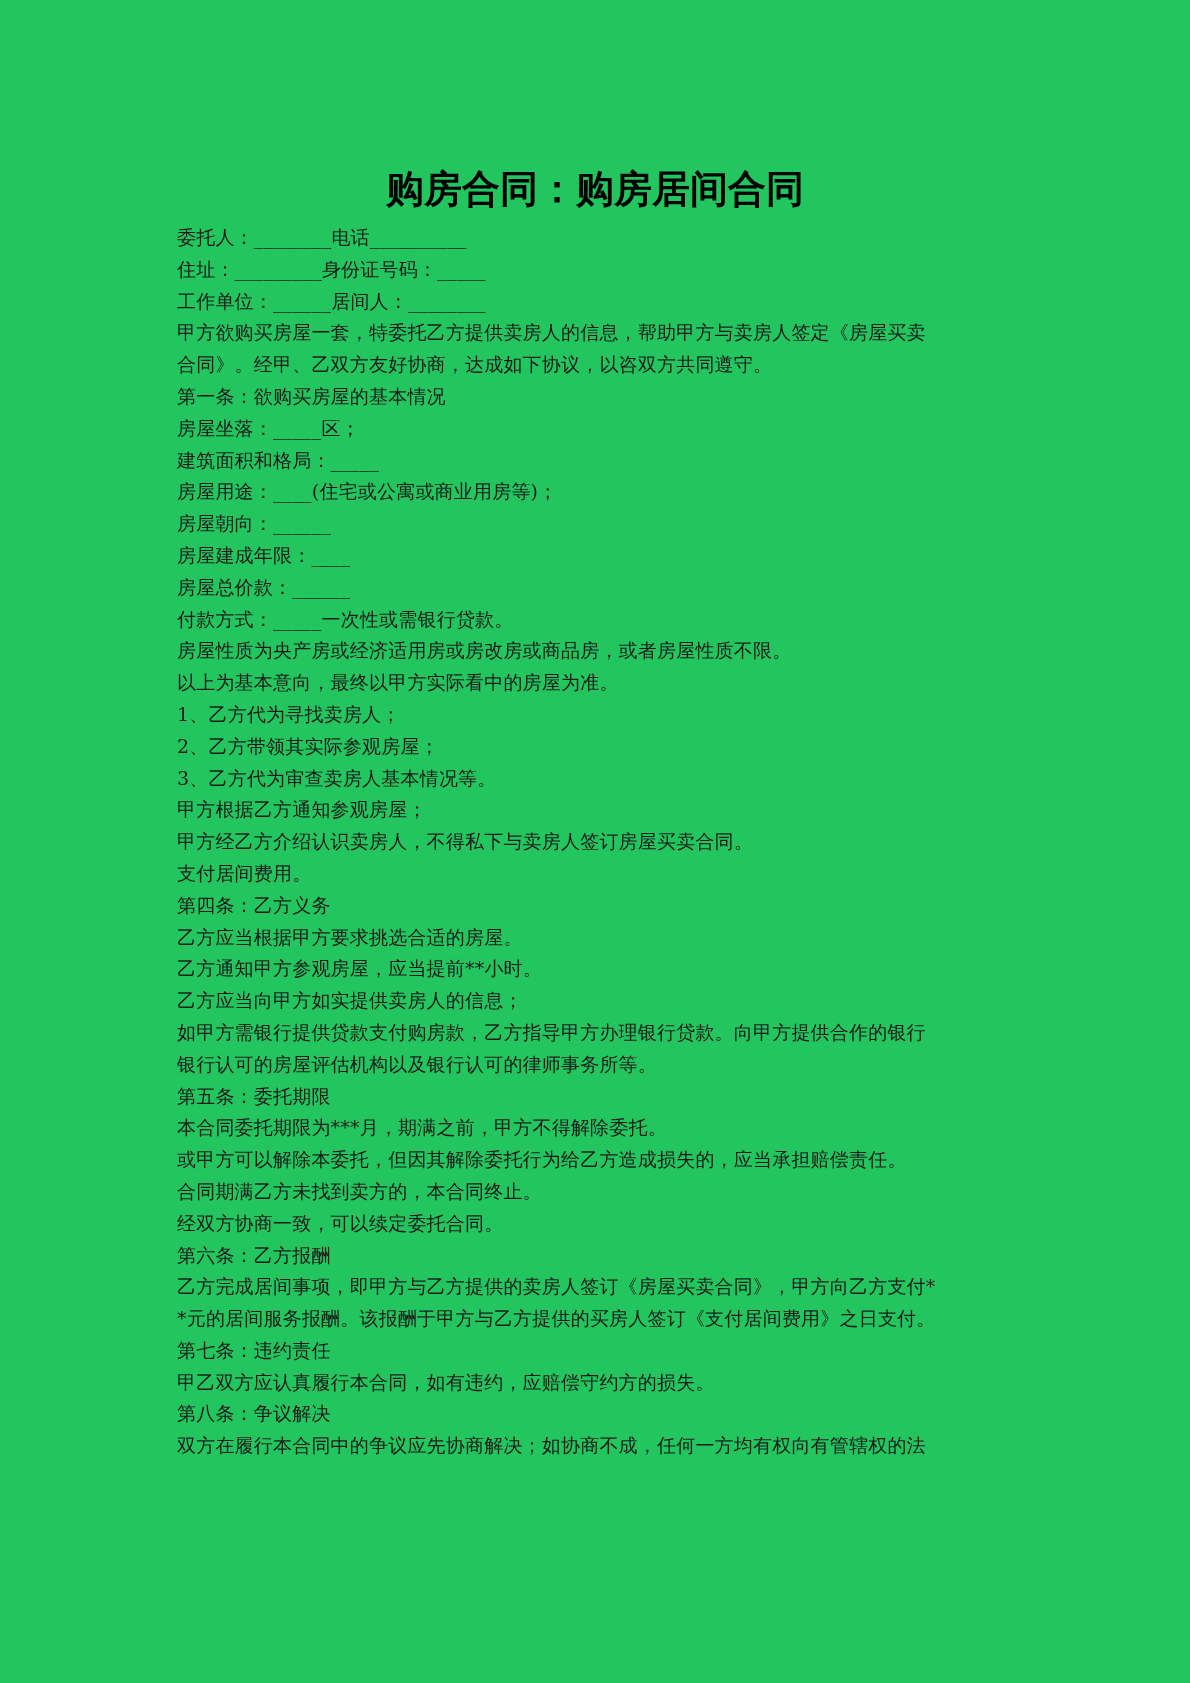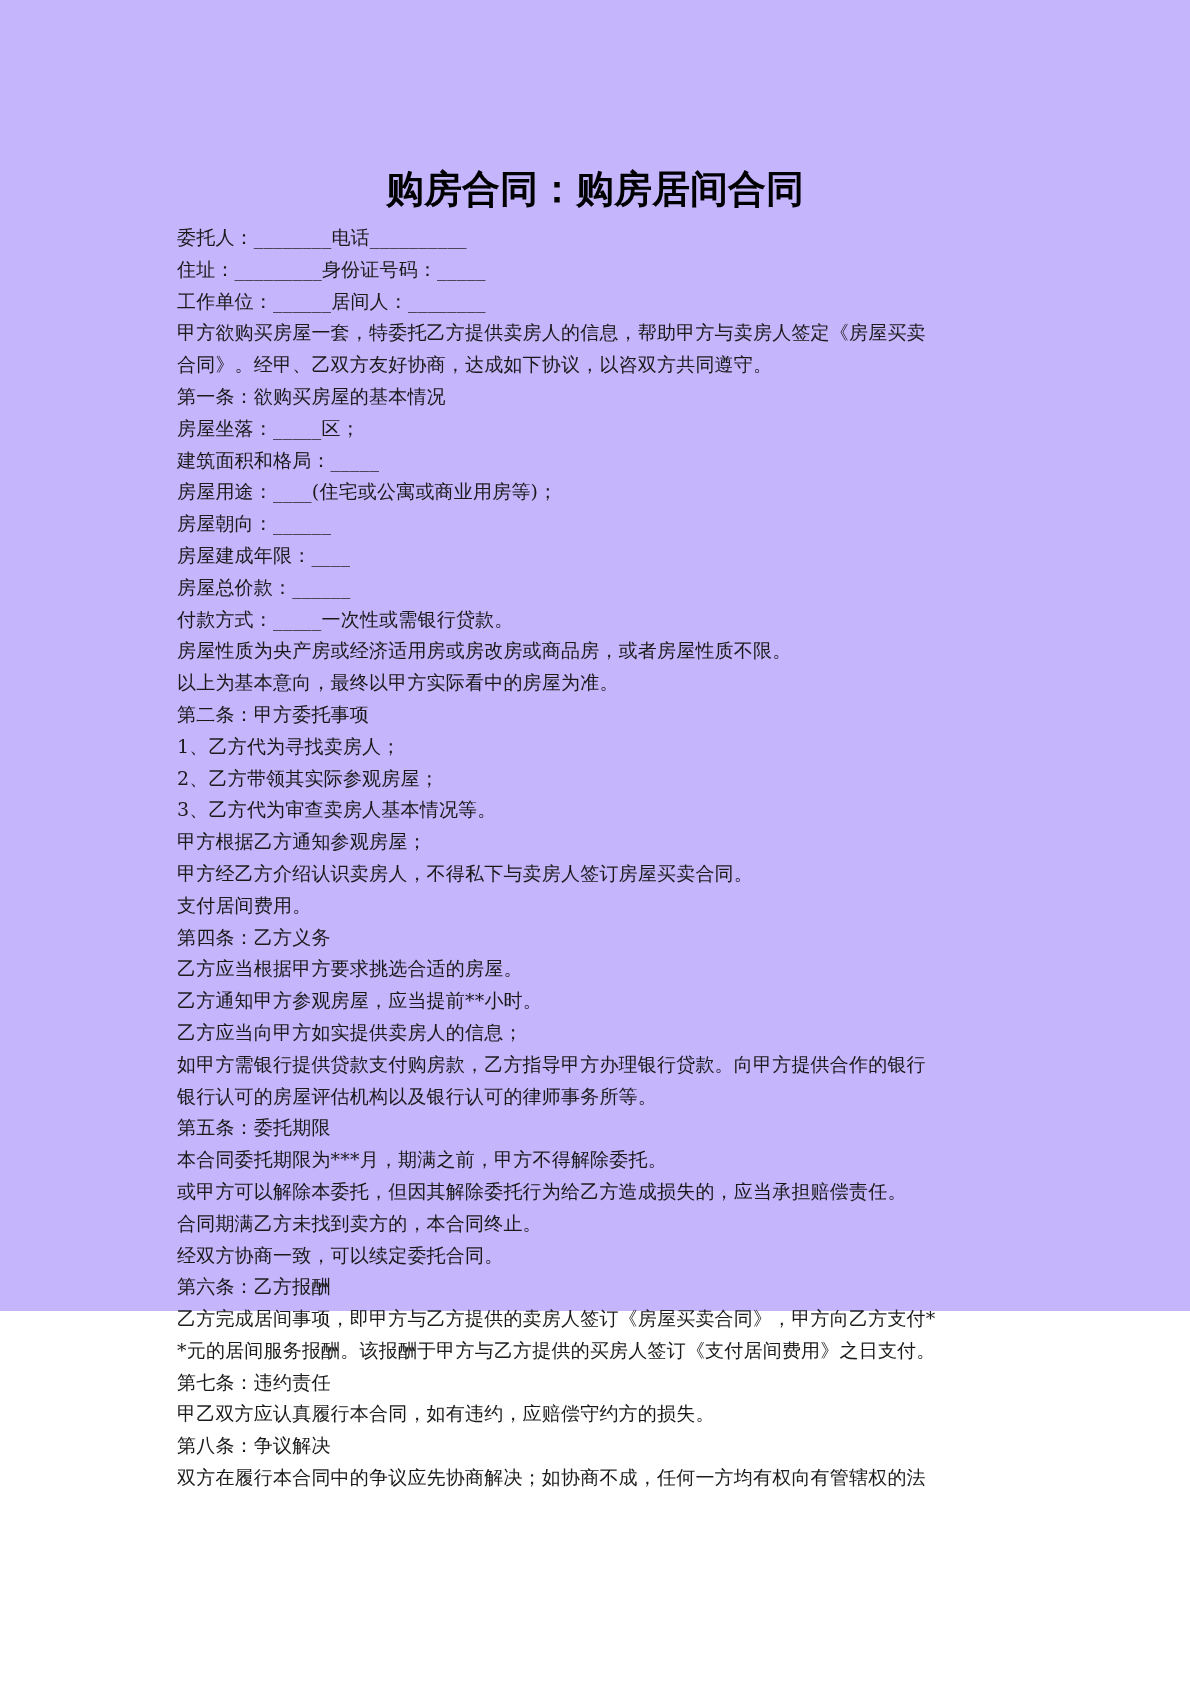--- a/index.html
+++ b/index.html
@@ -13,22 +13,22 @@
     position: relative;
     overflow: hidden;
     font-family: "DejaVu Serif", "Liberation Serif", serif;
     color: #111111;
   }
   .page {
     position: absolute;
     left: 0;
     top: 0;
     width: 1190px;
-    height: 1311px;
-    background: #c4b5fd;
+    height: 1683px;
+    background: #22c55e;
   }
   .title {
     position: absolute;
     left: 0;
     width: 1190px;
     top: 164px;
     text-align: center;
     font-family: "DejaVu Sans", "Liberation Sans", sans-serif;
     font-weight: bold;
     font-size: 38px;
@@ -65,21 +65,20 @@
     <div class="line">第一条：欲购买房屋的基本情况</div>
     <div class="line">房屋坐落：_____区；</div>
     <div class="line">建筑面积和格局：_____</div>
     <div class="line">房屋用途：____(住宅或公寓或商业用房等)；</div>
     <div class="line">房屋朝向：______</div>
     <div class="line">房屋建成年限：____</div>
     <div class="line">房屋总价款：______</div>
     <div class="line">付款方式：_____一次性或需银行贷款。</div>
     <div class="line">房屋性质为央产房或经济适用房或房改房或商品房，或者房屋性质不限。</div>
     <div class="line">以上为基本意向，最终以甲方实际看中的房屋为准。</div>
-    <div class="line">第二条：甲方委托事项</div>
     <div class="line">1、乙方代为寻找卖房人；</div>
     <div class="line">2、乙方带领其实际参观房屋；</div>
     <div class="line">3、乙方代为审查卖房人基本情况等。</div>
     <div class="line">甲方根据乙方通知参观房屋；</div>
     <div class="line">甲方经乙方介绍认识卖房人，不得私下与卖房人签订房屋买卖合同。</div>
     <div class="line">支付居间费用。</div>
     <div class="line">第四条：乙方义务</div>
     <div class="line">乙方应当根据甲方要求挑选合适的房屋。</div>
     <div class="line">乙方通知甲方参观房屋，应当提前**小时。</div>
     <div class="line">乙方应当向甲方如实提供卖房人的信息；</div>

